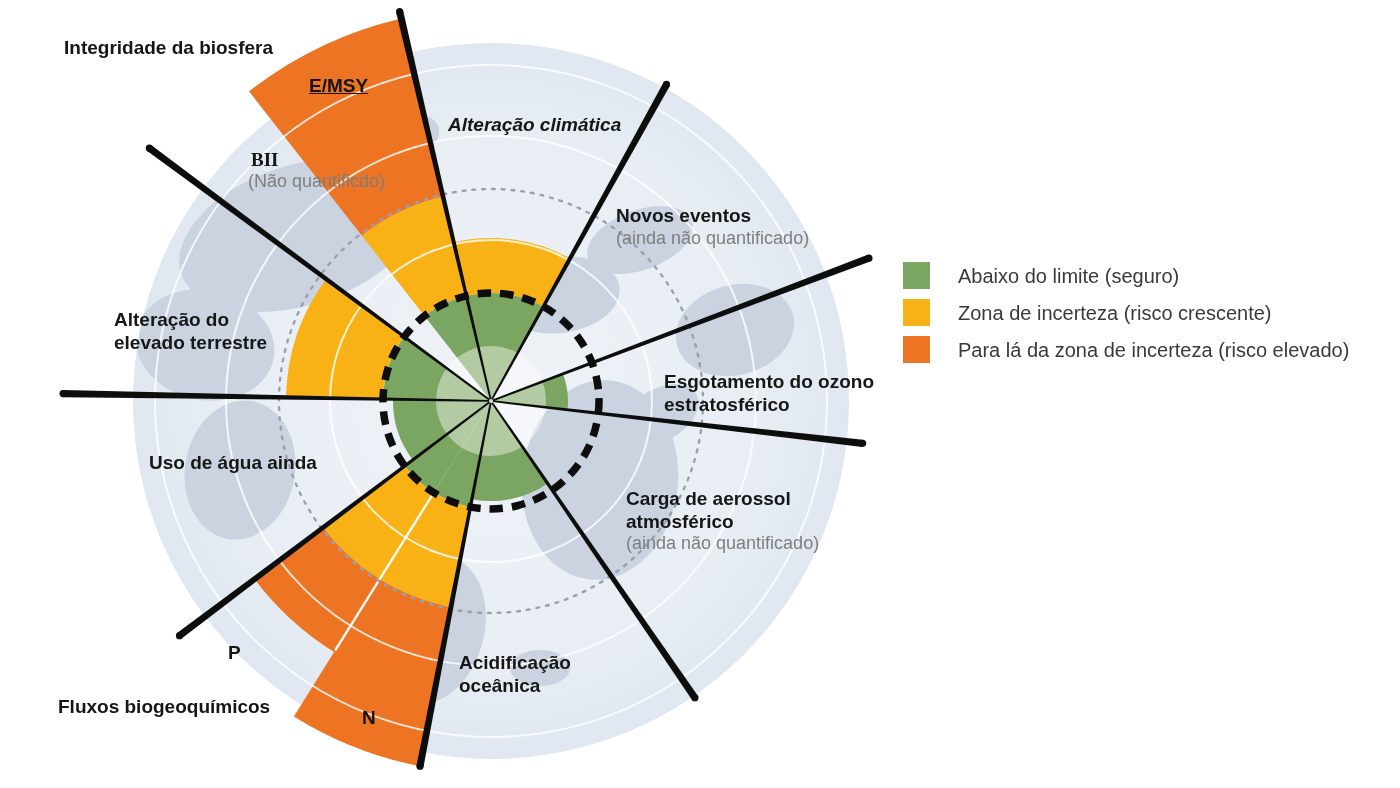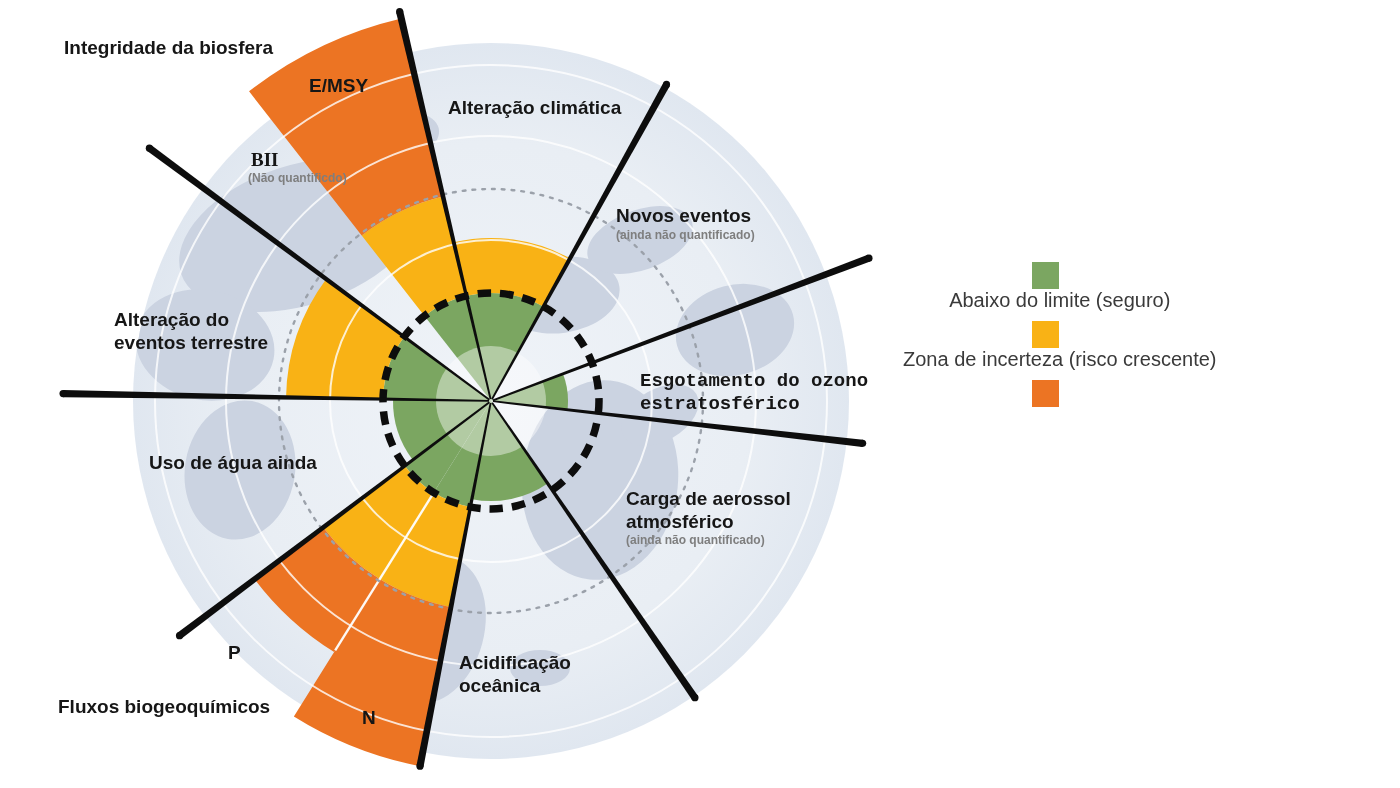--- a/index.html
+++ b/index.html
@@ -1,23 +1,23 @@
 <!DOCTYPE html>
 <html><head>
 <meta charset="utf-8">
 <style>
   html,body{margin:0;padding:0;background:#ffffff;}
   .stage{position:relative;width:1400px;height:788px;overflow:hidden;background:#ffffff;
          font-family:"Liberation Sans",sans-serif;}
   .stage svg{position:absolute;left:0;top:0;}
   .lbl{position:absolute;font:700 19px/1.22 "Liberation Sans",sans-serif;color:#161616;
        white-space:pre-line;}
-  .lbl.gray{font-weight:700;color:#7E7E7E;font-size:12px;}
+  .lbl.gray{font-weight:400;color:#7E7E7E;font-size:18px;}
   .legend{position:absolute;}
-  .legend-row{display:flex;align-items:center;margin-bottom:10px;flex-direction:column;}
+  .legend-row{display:flex;align-items:center;margin-bottom:10px;}
   .legend-swatch{width:27px;height:27px;margin-right:28px;flex:0 0 auto;}
   .legend-label{font:400 20px/1.1 "Liberation Sans",sans-serif;color:#3A3A3A;white-space:nowrap;}
 </style>
 </head>
 <body>
 
 <div class="stage">
   <svg id="chart" width="1400" height="788" viewBox="0 0 1400 788">
       <defs>
         <radialGradient id="ocean" cx="50%" cy="50%" r="50%">
@@ -89,29 +89,29 @@
         <polygon points="488.86,401.48 177.37,632.83 181.70,638.58 489.94,402.92"></polygon>
         <circle cx="179.53" cy="635.71" r="3.6"></circle>
         <polygon points="489.02,400.07 63.13,389.93 63.00,397.13 488.98,401.86"></polygon>
         <circle cx="63.07" cy="393.53" r="3.6"></circle>
         <polygon points="489.93,399.09 151.50,145.31 147.22,151.09 488.86,400.53"></polygon>
         <circle cx="149.36" cy="148.20" r="3.6"></circle>
       </g>
     </svg>
   <div id="labels">
       <div class="lbl" style="left: 64px; top: 36px;">Integridade da biosfera</div>
-      <div class="lbl" style="left: 309px; top: 74px;">E/MSY</div>
+      <div class="lbl" style="left: 309px; top: 74px; text-decoration: underline;">E/MSY</div>
       <div class="lbl" style="left: 251px; top: 148px; font-family: Liberation Serif, serif;">BII</div>
       <div class="lbl gray" style="left: 248px; top: 171px;">(Não quantificdo)</div>
-      <div class="lbl" style="left: 448px; top: 96px;">Alteração climática</div>
+      <div class="lbl" style="left: 448px; top: 113px; font-style: italic;">Alteração climática</div>
       <div class="lbl" style="left: 616px; top: 204px;">Novos eventos</div>
       <div class="lbl gray" style="left: 616px; top: 228px;">(ainda não quantificado)</div>
       <div class="lbl" style="left: 114px; top: 308px;">Alteração do
-eventos terrestre</div>
-      <div class="lbl" style="left: 640px; top: 370px; font-family: Liberation Mono, monospace;">Esgotamento do ozono
+elevado terrestre</div>
+      <div class="lbl" style="left: 664px; top: 370px;">Esgotamento do ozono
 estratosférico</div>
       <div class="lbl" style="left: 149px; top: 451px;">Uso de água ainda</div>
       <div class="lbl" style="left: 626px; top: 487px;">Carga de aerossol
 atmosférico</div>
       <div class="lbl gray" style="left: 626px; top: 533px;">(ainda não quantificado)</div>
       <div class="lbl" style="left: 228px; top: 641px;">P</div>
       <div class="lbl" style="left: 459px; top: 651px;">Acidificação
 oceânica</div>
       <div class="lbl" style="left: 58px; top: 695px;">Fluxos biogeoquímicos</div>
       <div class="lbl" style="left: 362px; top: 706px;">N</div>
@@ -120,15 +120,16 @@
       <div class="legend-row">
         <span class="legend-swatch" style="background: rgb(123, 166, 97);"></span>
         <span class="legend-label">Abaixo do limite (seguro)</span>
       </div>
       <div class="legend-row">
         <span class="legend-swatch" style="background: rgb(249, 178, 21);"></span>
         <span class="legend-label">Zona de incerteza (risco crescente)</span>
       </div>
       <div class="legend-row">
         <span class="legend-swatch" style="background: rgb(236, 116, 35);"></span>
+        <span class="legend-label">Para lá da zona de incerteza (risco elevado)</span>
       </div>
     </div>
 </div>
 
 </body></html>

